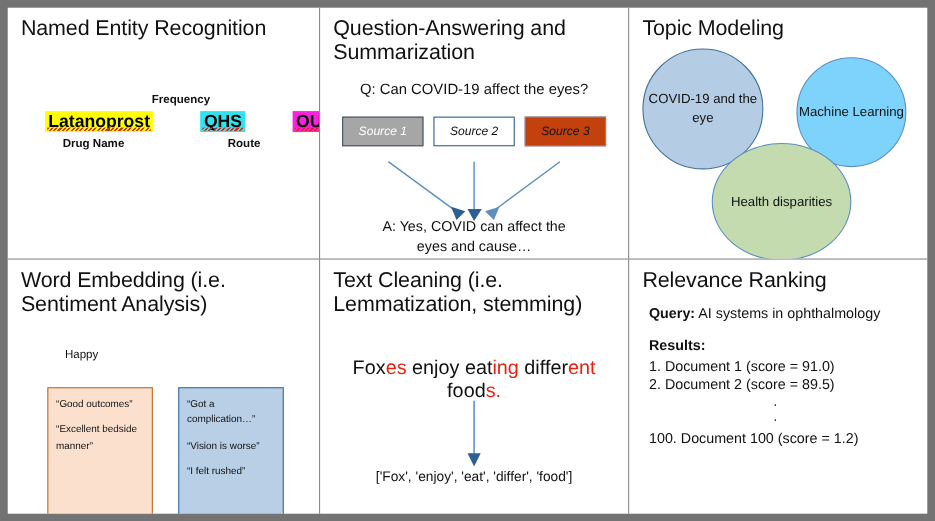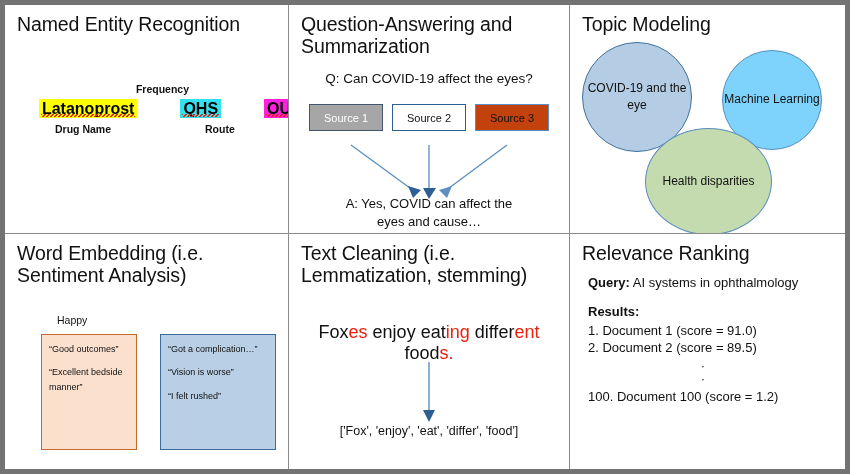--- a/index.html
+++ b/index.html
@@ -1,18 +1,18 @@
 <!DOCTYPE html>
 <html><head>
 <meta charset="utf-8">
 <style>
   html,body{margin:0;padding:0;background:#fff;}
   body{font-family:"Liberation Sans",sans-serif;color:#111;}
   .figure{position:relative;width:850px;height:474px;box-sizing:border-box;
-    border:5px solid #737373;background:#fff;overflow:hidden;}
+    border:7px solid #737373;background:#fff;overflow:hidden;}
   .grid{position:absolute;inset:0;display:grid;
     grid-template-columns:284px 281px 284px;
     grid-template-rows:229px 243px;}
   .cell{position:relative;box-sizing:border-box;border-right:1px solid #8a8a8a;
     border-bottom:1px solid #8a8a8a;overflow:hidden;padding:6px 10px 0 10px;}
   .cell.c3{border-right:none;}
   .cell.r2{border-bottom:none;}
   .panel-title{font-size:19.5px;line-height:1.14;font-weight:400;color:#111;
     letter-spacing:-0.1px;margin:2px 0 0 2px;}
 
@@ -27,21 +27,21 @@
   .chip-drug{background:#ffff00;}
   .chip-freq{background:#33e0ee;}
   .chip-route{background:#ff20e0;}
   .ner-labels{position:relative;height:20px;margin-top:3px;}
   .ner-labels span{position:absolute;font-size:10.5px;font-weight:600;color:#111;}
   .lbl-drug{left:50px;top:2px;}
   .lbl-route{left:200px;top:2px;}
 
   
   .qa-q{text-align:center;font-size:13.5px;margin-top:14px;color:#111;}
-  .srcrow{display:flex;justify-content:center;gap:9px;margin-top:18px;}
+  .srcrow{display:flex;justify-content:center;gap:9px;margin-top:18px;font-style:italic;}
   .srcbox{width:74px;height:27px;box-sizing:border-box;border:1.6px solid #2e5f93;
     display:flex;align-items:center;justify-content:center;font-size:11px;}
   .src1{background:#a6a6a6;color:#ffffff;border-color:#44546a;}
   .src2{background:#ffffff;color:#111;}
   .src3{background:#c2410c;color:#111;border-color:#5b8fc1;}
   .qa-arrows{position:absolute;left:0;right:0;top:138px;height:62px;}
   .qa-a{position:absolute;left:0;right:0;top:190px;text-align:center;font-size:13px;
     line-height:1.4;color:#111;}
 
   
@@ -51,25 +51,25 @@
   .c-covid{left:12px;top:9px;width:108px;height:108px;background:#b4cde4;border:1.5px solid #41719c;}
   .c-ml{left:152px;top:17px;width:98px;height:98px;background:#7dd3fc;border:1.5px solid #5b8fc1;}
   .c-health{left:75px;top:95px;width:125px;height:105px;background:#c3dbaf;border:1.5px solid #5b8fc1;}
 
   
   .se-wrap{position:absolute;left:0;right:0;top:80px;}
   .se-head{position:relative;height:16px;}
   .se-head span{position:absolute;font-size:10.5px;color:#111;}
   .h-happy{left:52px;}
   .h-sad{left:185px;margin-top:46px;}
-  .se-boxes{position:relative;height:120px;margin-top:4px;}
+  .se-boxes{position:relative;height:120px;margin-top:20px;}
   .sebox{position:absolute;box-sizing:border-box;padding:7px 7px;font-size:9px;
     line-height:1.6;color:#111;}
   .sb-happy{left:36px;top:0;width:96px;height:116px;background:#fbe0ce;border:1.4px solid #c16a2a;}
-  .sb-sad{left:155px;top:0;width:116px;height:116px;background:#b8cfe5;border:1.4px solid #3c6c9e;}
+  .sb-sad{left:155px;top:0;width:96px;height:116px;background:#b8cfe5;border:1.4px solid #3c6c9e;}
   .sebox p{margin:0 0 9px 0;}
   .sebox p:last-child{margin-bottom:0;}
 
   
   .tc-sentence{text-align:center;font-size:18px;margin-top:36px;color:#111;}
   .tc-sentence .r{color:#e8220f;}
   .tc-arrow{position:absolute;left:0;right:0;top:128px;height:66px;}
   .tc-out{position:absolute;left:0;right:0;top:190px;text-align:center;font-size:12.5px;color:#111;}
 
   

